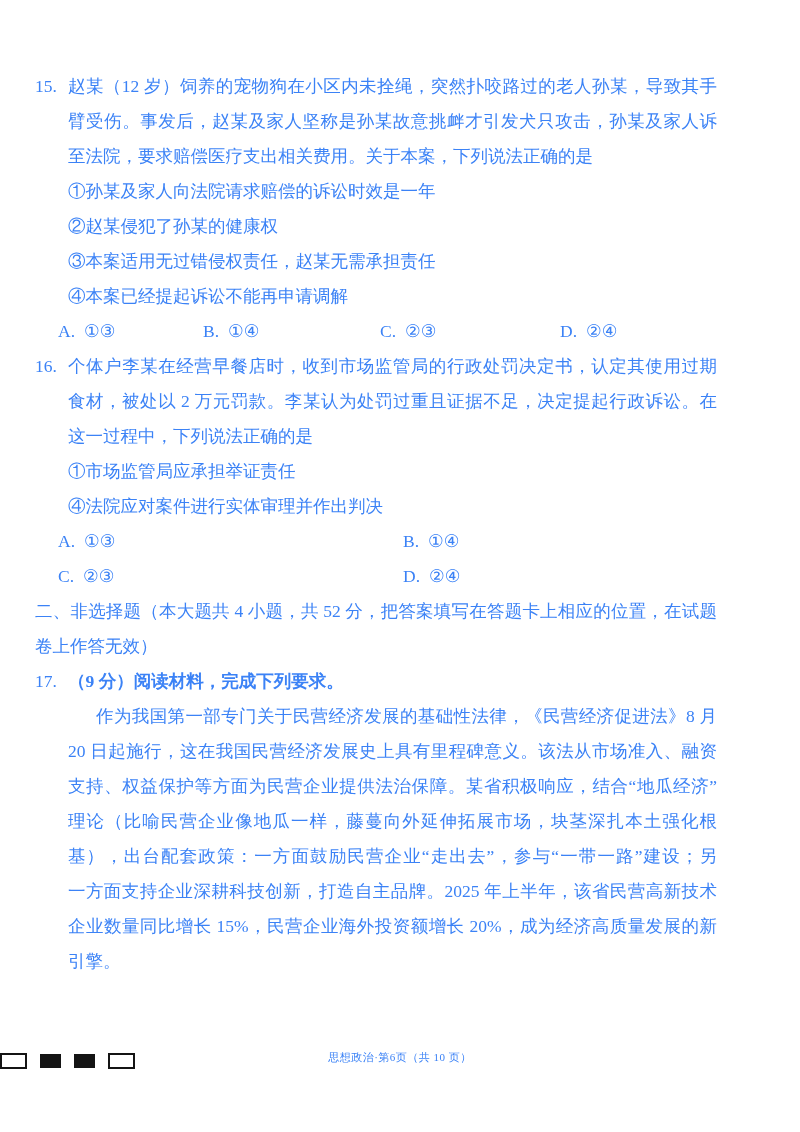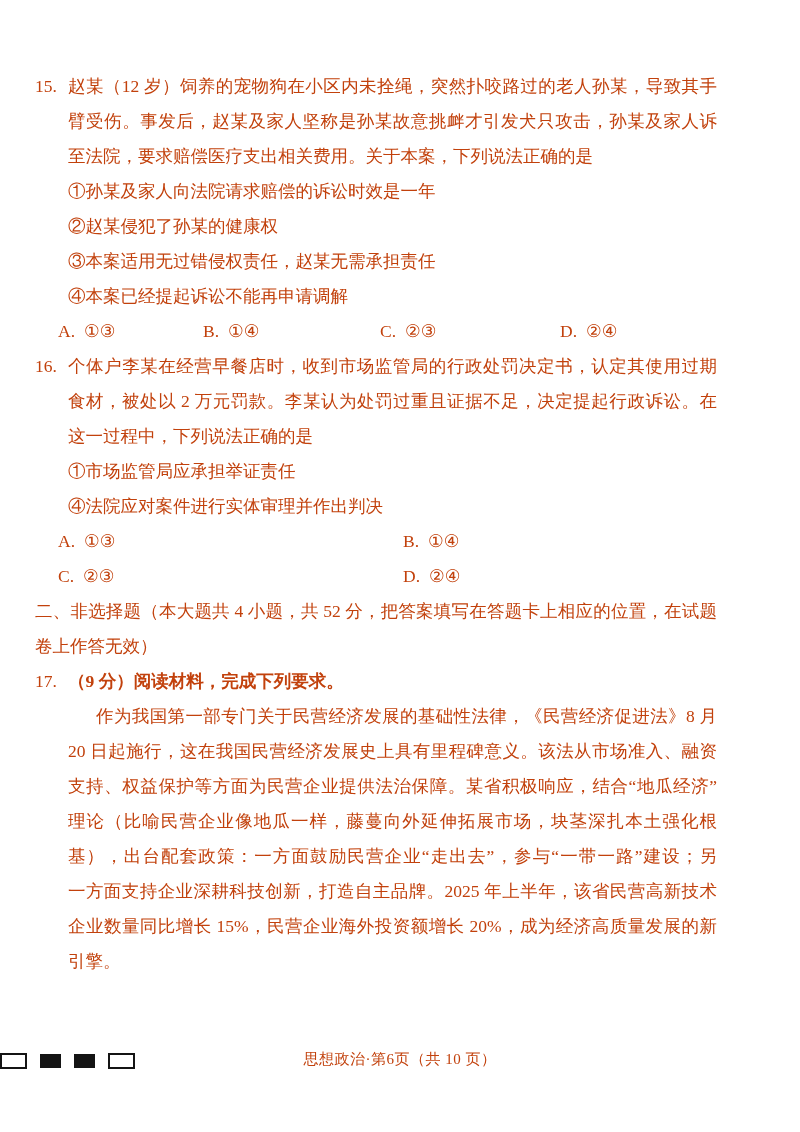--- a/index.html
+++ b/index.html
@@ -7,21 +7,21 @@
     padding: 0;
     background: #ffffff;
   }
   .page {
     position: relative;
     width: 800px;
     height: 1132px;
     background: #ffffff;
     overflow: hidden;
     font-family: "Liberation Serif", "DejaVu Serif", serif;
-    color: #c2410c;
+    color: #3b82f6;
   }
   .content {
     position: absolute;
     top: 69px;
     left: 35px;
     width: 682px;
   }
   .line {
     font-size: 17.5px;
     line-height: 35px;
@@ -67,21 +67,21 @@
   .cw-c { width: 180px; }
   .cw-wide { width: 345px; }
   .chl { margin-right: 9px; }
   
   .footer {
     position: absolute;
     top: 1050px;
     left: 0;
     width: 800px;
     text-align: center;
-    font-size: 15px;
+    font-size: 11px;
     letter-spacing: 0.5px;
   }
   
   .marks {
     position: absolute;
     top: 1053px;
     left: 0;
     display: flex;
     align-items: center;
     gap: 13px;

